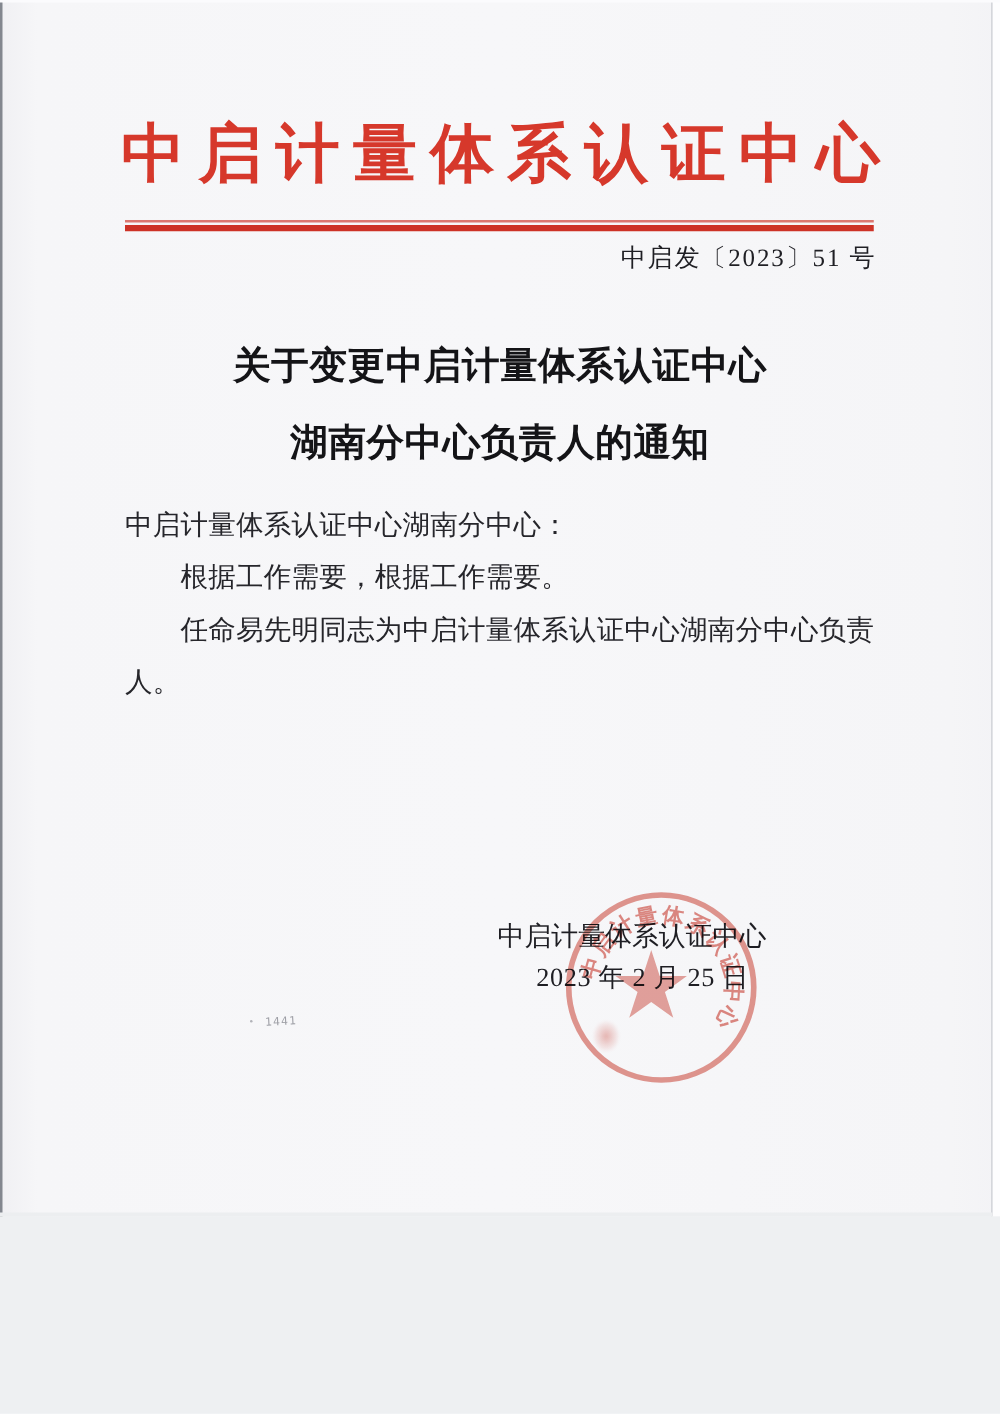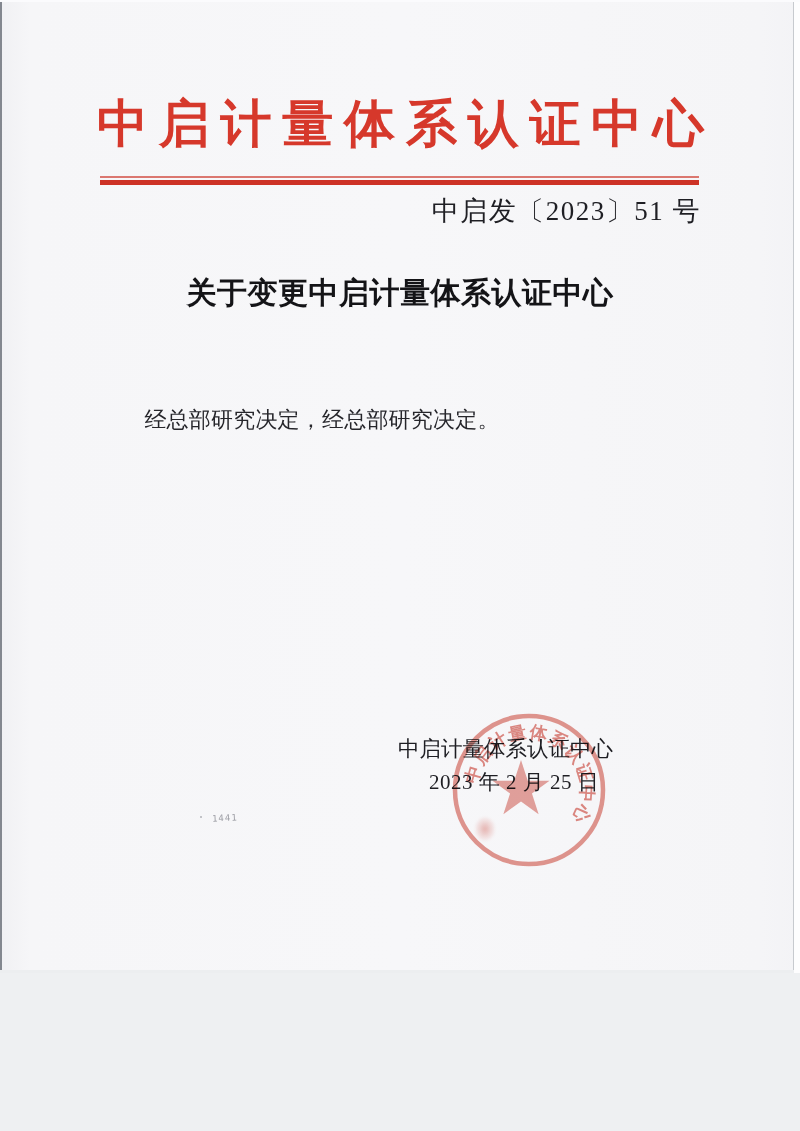--- a/index.html
+++ b/index.html
@@ -25,21 +25,21 @@
     color:var(--header-red,#d6382b);
     text-align:justify;text-align-last:justify;
     letter-spacing:0;white-space:nowrap;
   }
   .rule{position:absolute;left:100px;top:176px;width:599px;}
   .rule-thin{height:2px;background:var(--rule-red,#cd3226);opacity:.65;}
   .rule-thick{height:5px;margin-top:2px;background:var(--rule-red,#cd3226);}
 
   .doc-number{
     position:absolute;right:99px;top:193px;
-    font-size:27px;color:#1f1f24;letter-spacing:1.5px;white-space:nowrap;
+    font-size:20px;color:#1f1f24;letter-spacing:1.5px;white-space:nowrap;
   }
 
   .title{
     position:absolute;left:0;top:262px;width:800px;margin:0;
     text-align:center;font-size:30px;line-height:62px;font-weight:700;
     color:#141417;letter-spacing:0.5px;
   }
   .title .title-line{display:block;}
 
   .body-text{
@@ -96,24 +96,28 @@
 
   <div class="rule">
     <div class="rule-thin"></div>
     <div class="rule-thick"></div>
   </div>
 
   <div class="doc-number">中启发〔2023〕51 号</div>
 
   <h1 class="title">
     <span class="title-line">关于变更中启计量体系认证中心</span>
+    <span class="title-line">湖南分中心负责人的通知</span>
   </h1>
 
   <div class="body-text">
-    <p>　　经总部研究决定，经总部研究决定。</p>
+    <p>中启计量体系认证中心湖南分中心：</p>
+    <p>　　根据工作需要，根据工作需要。</p>
+    <p>　　任命易先明同志为中启计量体系认证中心湖南分中心负责
+人。</p>
   </div>
 
   <div class="sig-org">中启计量体系认证中心</div>
   <div class="sig-date">2023 年 2 月 25 日</div>
 
   <div class="seal">
     <svg viewBox="-86 -86 172 172" xmlns="http://www.w3.org/2000/svg">
       <circle class="seal-ring" cx="0" cy="0" r="74"></circle>
       <polygon class="seal-star" points="-8,-30 -1.24,-9.3 20.53,-9.27 2.94,3.55 9.63,24.27 -8,11.5 -25.63,24.27 -18.94,3.55 -36.53,-9.27 -14.76,-9.3"></polygon>
       <g id="seal-chars" class="seal-chars">

